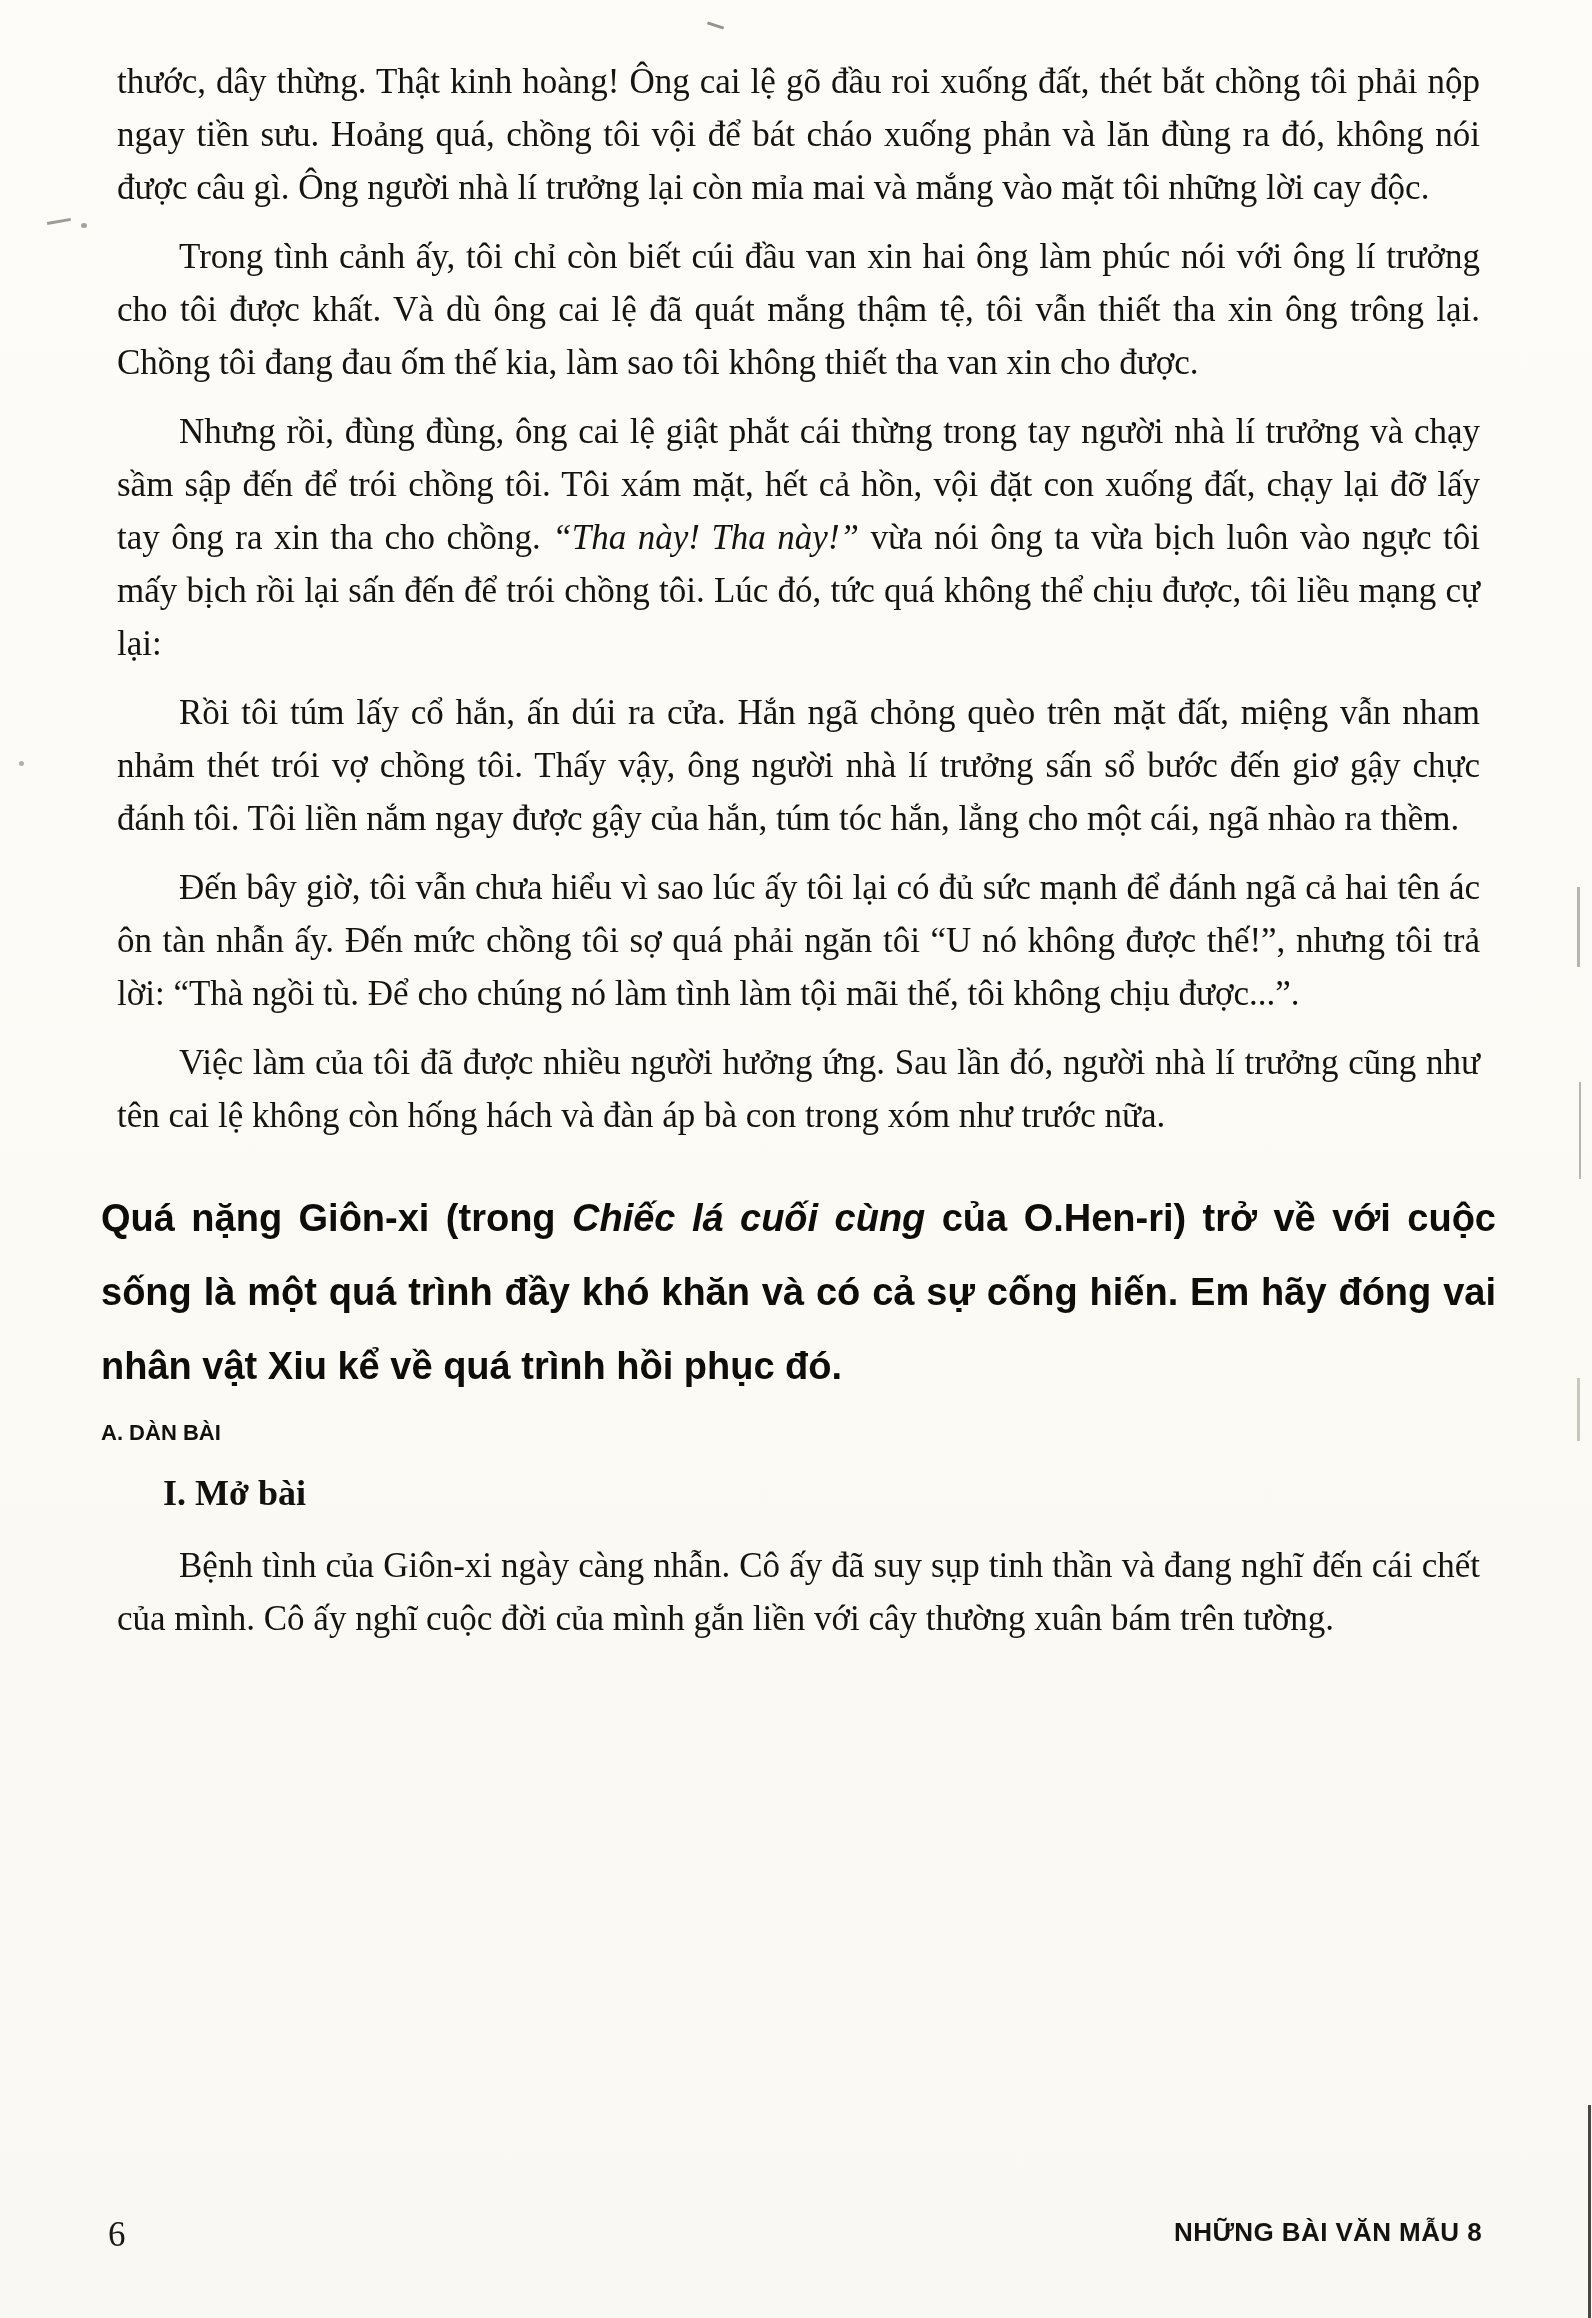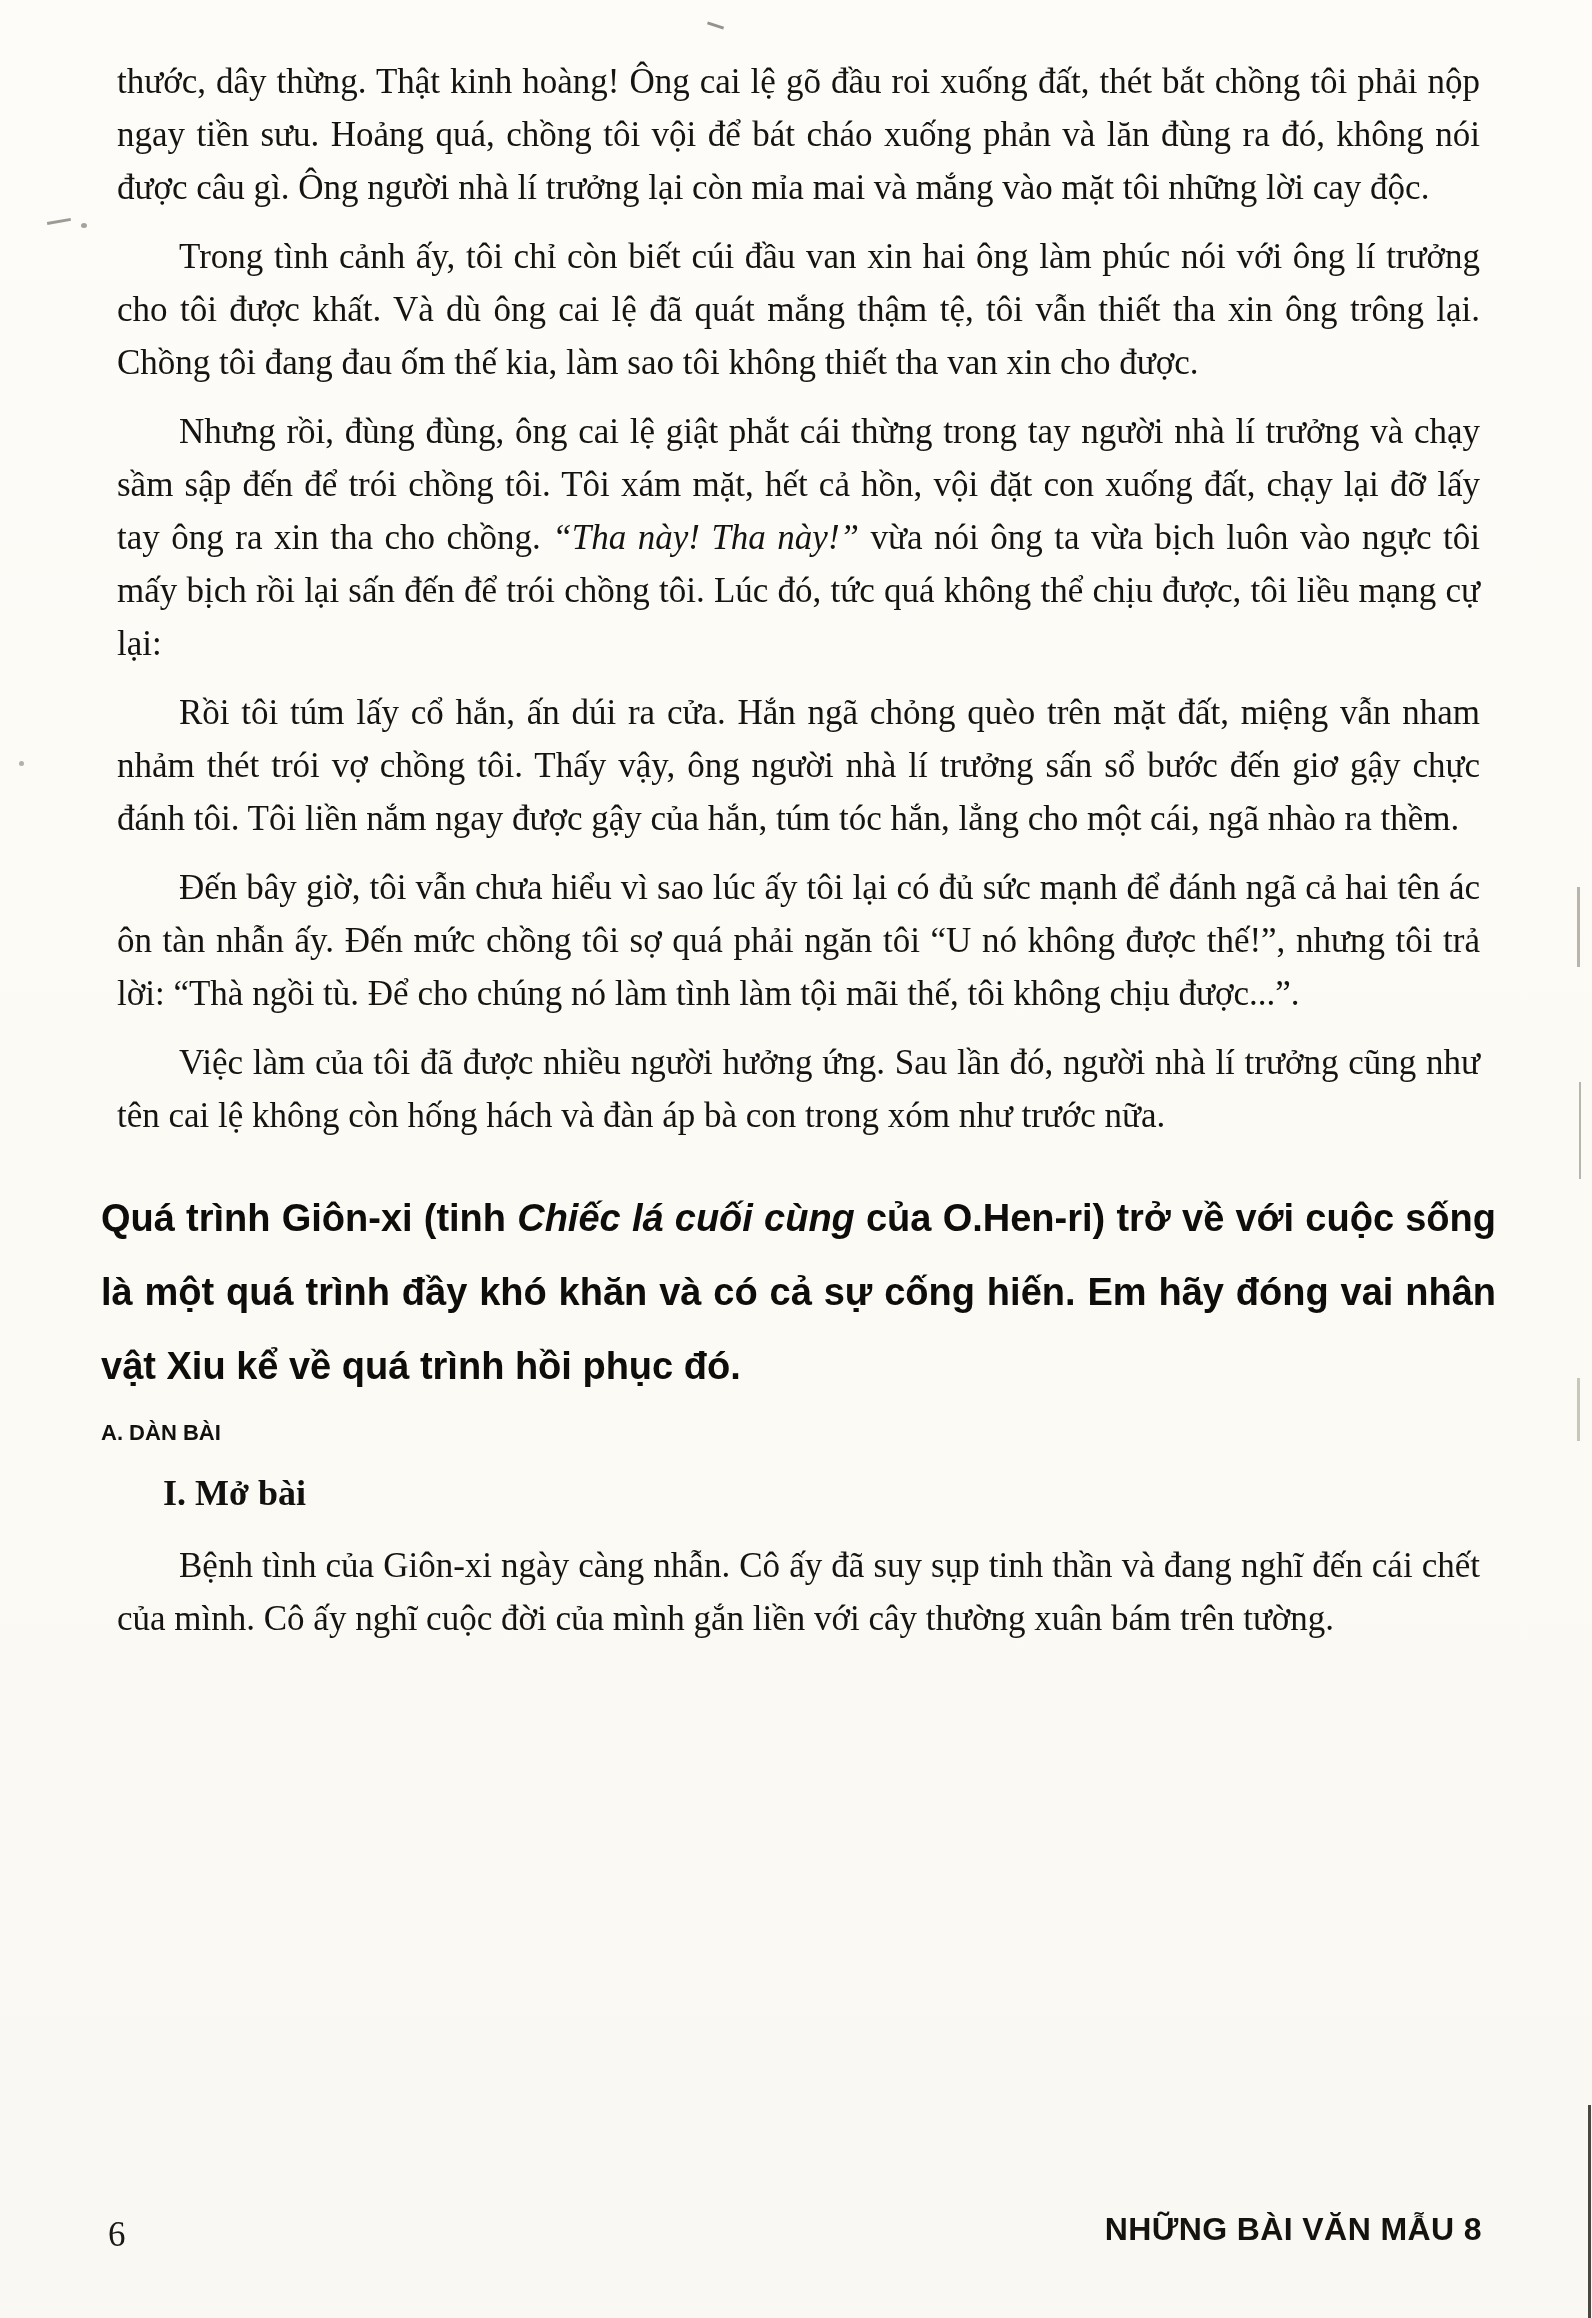--- a/index.html
+++ b/index.html
@@ -45,21 +45,21 @@
     text-indent: 62px;
     color: #12110f;
   }
   .footer-num {
     position: absolute; left: 108px; bottom: 64px;
     font-size: 35px; color: #1a1916;
   }
   .footer-title {
     position: absolute; right: 111px; bottom: 71px;
     font-family: "Liberation Sans", sans-serif;
-    font-weight: bold; font-size: 32px; letter-spacing: 0.4px;
+    font-weight: bold; font-size: 26px; letter-spacing: 0.4px;
     color: #14130f;
   }
   
   .artifact { position: absolute; background: #6a675f; }
   .a-top-dash { left: 707px; top: 23.5px; width: 17px; height: 3.4px; transform: rotate(18deg); opacity: .7; }
   .a-left-dash { left: 47px; top: 220px; width: 23.5px; height: 3.4px; transform: rotate(-10deg); opacity: .65; }
   .a-left-dot { left: 81px; top: 223px; width: 5.9px; height: 5px; border-radius: 50%; opacity: .6; }
   .a-left-dot2 { left: 18.5px; top: 761px; width: 5px; height: 5px; border-radius: 50%; opacity: .5; }
   .a-right-line1 { right: 13.4px; top: 887px; width: 2.5px; height: 80px; background: #a8a49a; opacity: .8; }
   .a-right-line2 { right: 11.8px; top: 1082px; width: 2.5px; height: 97px; background: #a8a49a; opacity: .8; }
@@ -72,21 +72,21 @@
 <div class="page">
 
   <div class="content">
     <p class="no-indent">thước, dây thừng. Thật kinh hoàng! Ông cai lệ gõ đầu roi xuống đất, thét bắt chồng tôi phải nộp ngay tiền sưu. Hoảng quá, chồng tôi vội để bát cháo xuống phản và lăn đùng ra đó, không nói được câu gì. Ông người nhà lí trưởng lại còn mỉa mai và mắng vào mặt tôi những lời cay độc.</p>
     <p>Trong tình cảnh ấy, tôi chỉ còn biết cúi đầu van xin hai ông làm phúc nói với ông lí trưởng cho tôi được khất. Và dù ông cai lệ đã quát mắng thậm tệ, tôi vẫn thiết tha xin ông trông lại. Chồng tôi đang đau ốm thế kia, làm sao tôi không thiết tha van xin cho được.</p>
     <p><span>Nhưng rồi, đùng đùng, ông cai lệ giật phắt cái thừng trong tay người nhà lí trưởng và chạy sầm sập đến để trói chồng tôi. Tôi xám mặt, hết cả hồn, vội đặt con xuống đất, chạy lại đỡ lấy tay ông ra xin tha cho chồng. </span><em class="inline-italic">“Tha này! Tha này!”</em><span> vừa nói ông ta vừa bịch luôn vào ngực tôi mấy bịch rồi lại sấn đến để trói chồng tôi. Lúc đó, tức quá không thể chịu được, tôi liều mạng cự lại:</span></p>
     <p>Rồi tôi túm lấy cổ hắn, ấn dúi ra cửa. Hắn ngã chỏng quèo trên mặt đất, miệng vẫn nham nhảm thét trói vợ chồng tôi. Thấy vậy, ông người nhà lí trưởng sấn sổ bước đến giơ gậy chực đánh tôi. Tôi liền nắm ngay được gậy của hắn, túm tóc hắn, lẳng cho một cái, ngã nhào ra thềm.</p>
     <p>Đến bây giờ, tôi vẫn chưa hiểu vì sao lúc ấy tôi lại có đủ sức mạnh để đánh ngã cả hai tên ác ôn tàn nhẫn ấy. Đến mức chồng tôi sợ quá phải ngăn tôi “U nó không được thế!”, nhưng tôi trả lời: “Thà ngồi tù. Để cho chúng nó làm tình làm tội mãi thế, tôi không chịu được...”.</p>
     <p>Việc làm của tôi đã được nhiều người hưởng ứng. Sau lần đó, người nhà lí trưởng cũng như tên cai lệ không còn hống hách và đàn áp bà con trong xóm như trước nữa.</p>
 
-    <div class="prompt"><span>Quá trình Giôn-xi (tinh </span><em class="inline-italic">Chiếc lá cuối cùng</em><span> của O.Hen-ri) trở về với cuộc sống là một quá trình đầy khó khăn và có cả sự cống hiến. Em hãy đóng vai nhân vật Xiu kể về quá trình hồi phục đó.</span></div>
+    <div class="prompt"><span>Quá nặng Giôn-xi (trong </span><em class="inline-italic">Chiếc lá cuối cùng</em><span> của O.Hen-ri) trở về với cuộc sống là một quá trình đầy khó khăn và có cả sự cống hiến. Em hãy đóng vai nhân vật Xiu kể về quá trình hồi phục đó.</span></div>
 
     <div class="section-a">A. DÀN BÀI</div>
     <div class="sub-i">I. Mở bài</div>
     <p>Bệnh tình của Giôn-xi ngày càng nhẫn. Cô ấy đã suy sụp tinh thần và đang nghĩ đến cái chết của mình. Cô ấy nghĩ cuộc đời của mình gắn liền với cây thường xuân bám trên tường.</p>
   </div>
 
   <div class="footer-num">6</div>
   <div class="footer-title">NHỮNG BÀI VĂN MẪU 8</div>
 
   <div class="artifact a-top-dash"></div>

